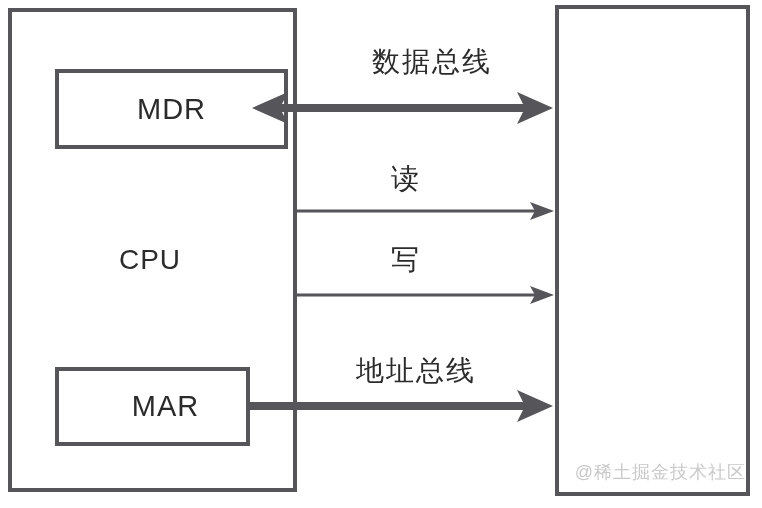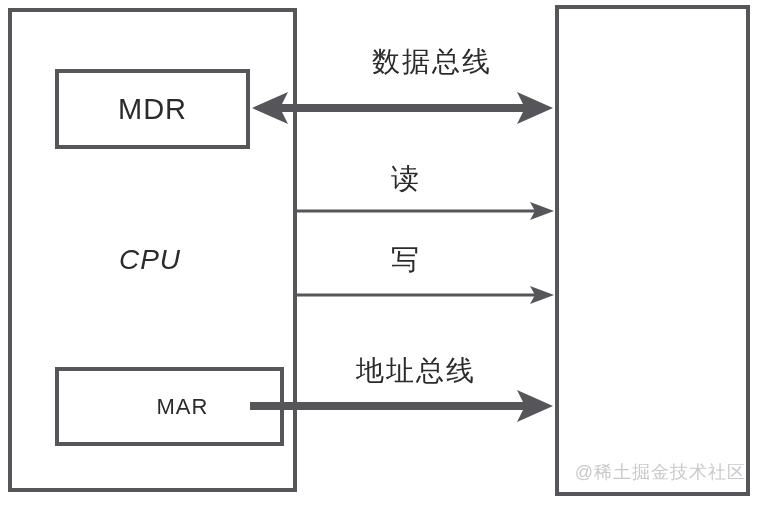--- a/index.html
+++ b/index.html
@@ -23,32 +23,31 @@
     display: flex;
     align-items: center;
     justify-content: center;
     color: var(--text-color, #2b2b2c);
   }
   .box-cpu {
     left: 8px; top: 8px; width: 289px; height: 484px;
     align-items: flex-start;   
     background: transparent;
   }
-  .box-mdr { left: 55px; top: 69px; width: 195px; height: 80px; font-size: 29px; letter-spacing: 1px; }
-  .box-mar { left: 55px; top: 367px; width: 229px; height: 79px; font-size: 22px; letter-spacing: 1px; padding-left: 26px; }
+  .box-mdr { left: 55px; top: 69px; width: 233px; height: 80px; font-size: 29px; letter-spacing: 1px; }
+  .box-mar { left: 55px; top: 367px; width: 195px; height: 79px; font-size: 29px; letter-spacing: 1px; padding-left: 26px; }
   .box-mem { left: 555px; top: 5px; width: 195px; height: 491px; background: transparent; }
 
   .node-label {
     position: absolute;
     color: var(--text-color, #2b2b2c);
     font-size: 28px;
     letter-spacing: 1px;
     white-space: nowrap;
     transform: translate(-50%, -50%);
-    font-style: italic;
   }
   .cpu-label { left: 150px; top: 260px; }
   .mem-label { left: 652px; top: 254px; }
 
   .edge-label {
     position: absolute;
     color: var(--text-color, #2b2b2c);
     font-size: 28px;
     letter-spacing: 2px;
     white-space: nowrap;

